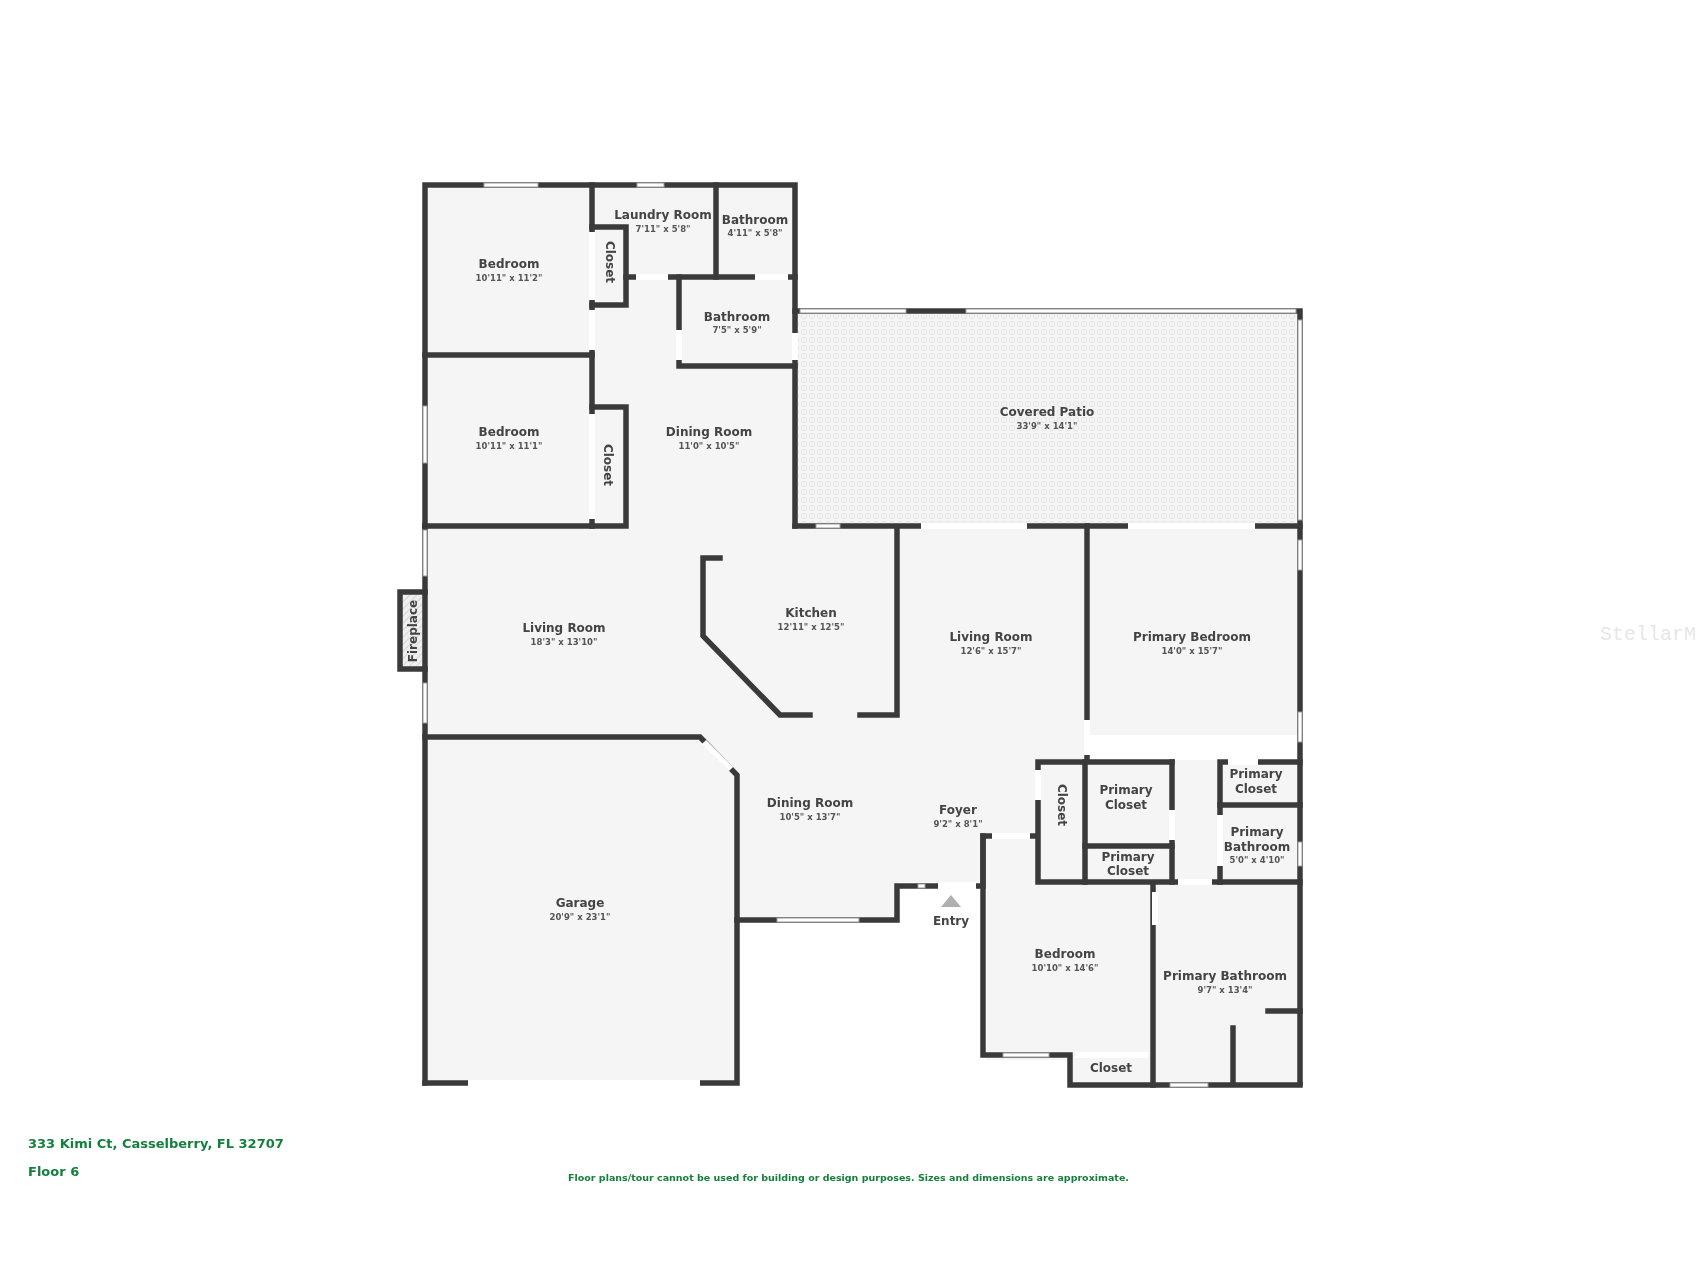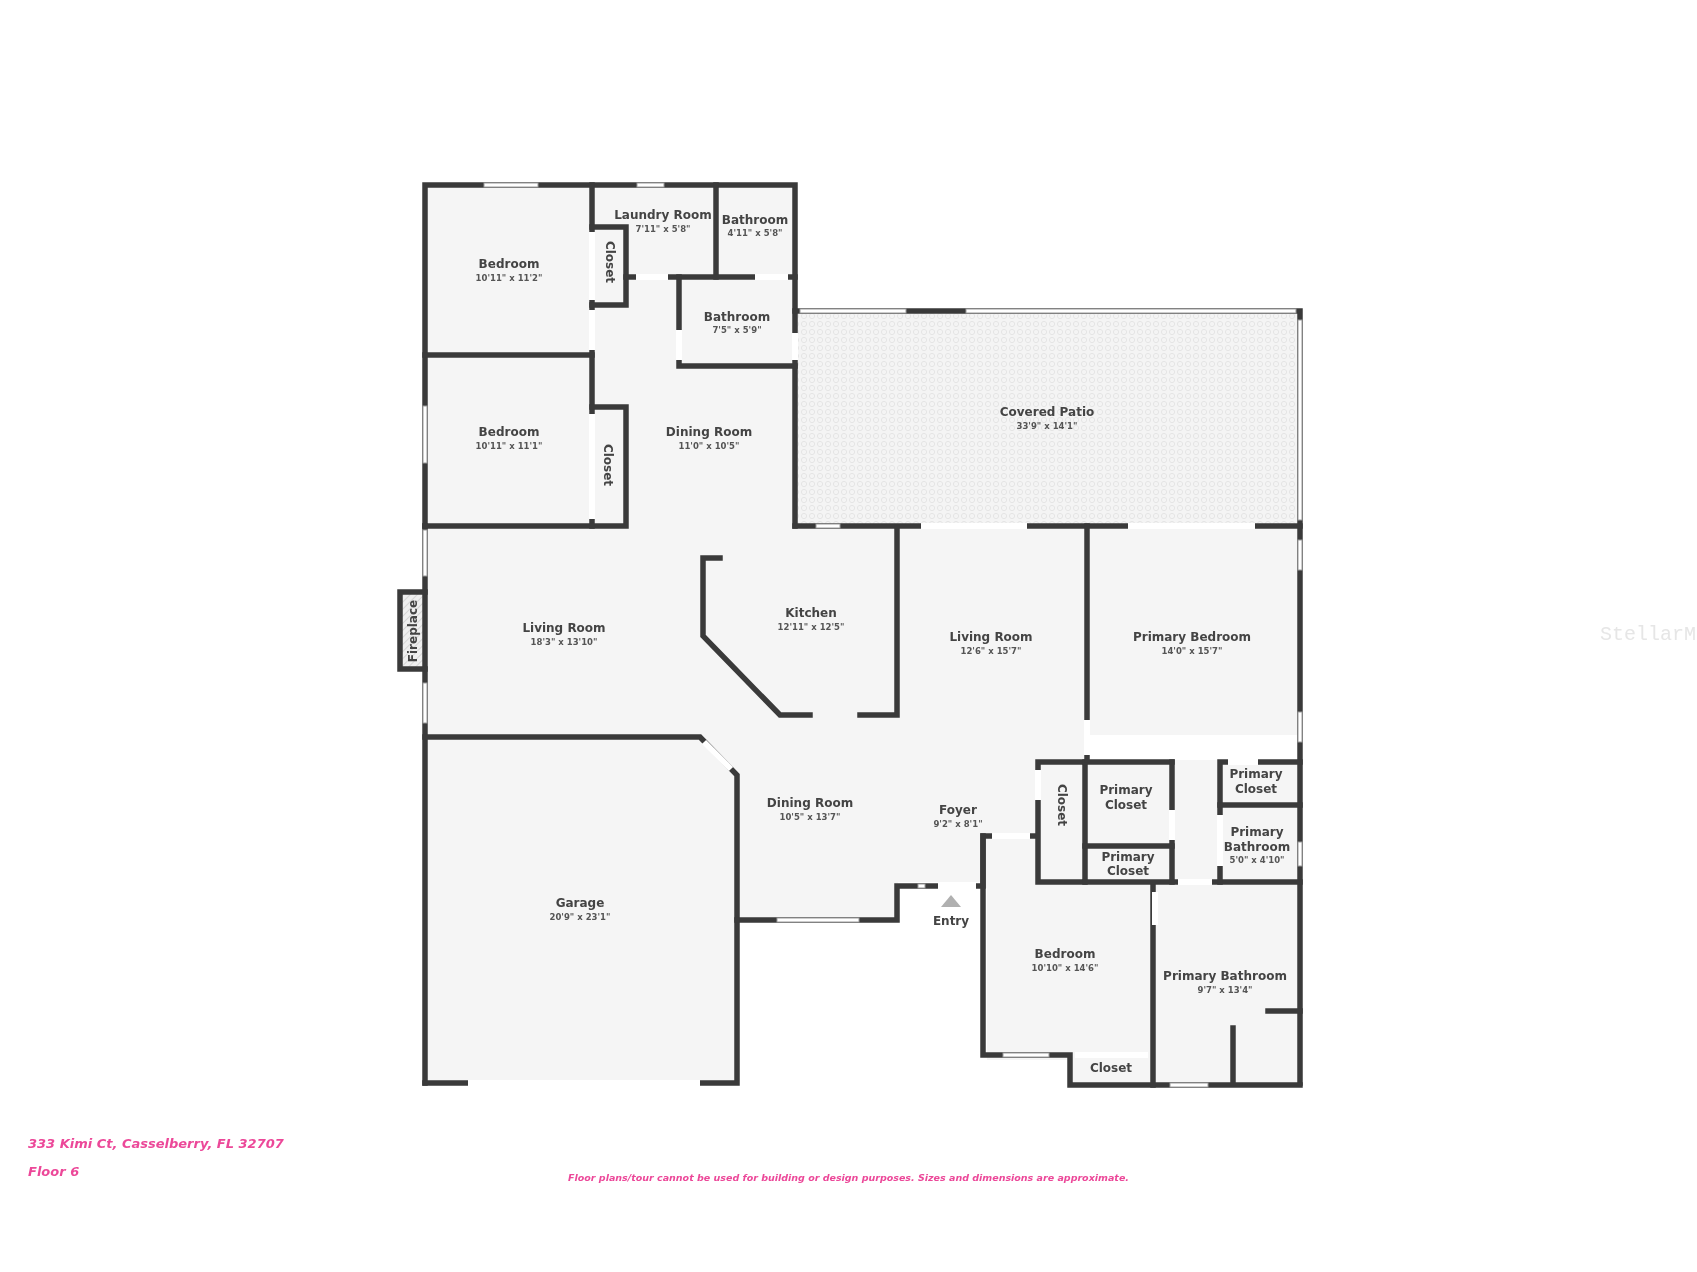--- a/index.html
+++ b/index.html
@@ -4,21 +4,21 @@
 <style>
   html, body { margin:0; padding:0; background:#ffffff; }
   body { width:1697px; height:1272px; position:relative; overflow:hidden; font-family:"DejaVu Sans", sans-serif; }
   #plan { position:absolute; left:0; top:0; width:1697px; height:1272px; }
   .floor { fill:#f5f5f5; stroke:none; }
   .wall { stroke:#3a3a3a; stroke-width:5.5; fill:none; stroke-linecap:square; }
   .win { fill:#ffffff; stroke:#9a9a9a; stroke-width:1; }
   .door { stroke:#ffffff; stroke-width:6; fill:none; }
   .rname { font-family:"DejaVu Sans", sans-serif; font-weight:bold; font-size:12px; fill:#444444; text-anchor:middle; }
   .rdim { font-family:"DejaVu Sans", sans-serif; font-weight:bold; font-size:8.5px; fill:#555555; text-anchor:middle; }
-  .footer-text { position:absolute; font-family:"DejaVu Sans", sans-serif; font-weight:bold; color:#ec4899;font-style:italic; }
+  .footer-text { position:absolute; font-family:"DejaVu Sans", sans-serif; font-weight:bold; color:#15803d; }
   #address { left:28px; top:1136px; font-size:13px; }
   #floor-label { left:28px; top:1164px; font-size:13px; }
   #disclaimer { left:0; width:1697px; top:1172px; text-align:center; font-size:9.5px; }
   #watermark { position:absolute; left:1600px; top:623px; font-size:20px; color:#e6e6e6; font-family:Liberation Mono, monospace; }
 </style>
 </head>
 <body>
 
 <svg id="plan" viewBox="0 0 1697 1272" xmlns="http://www.w3.org/2000/svg">
   <defs>

